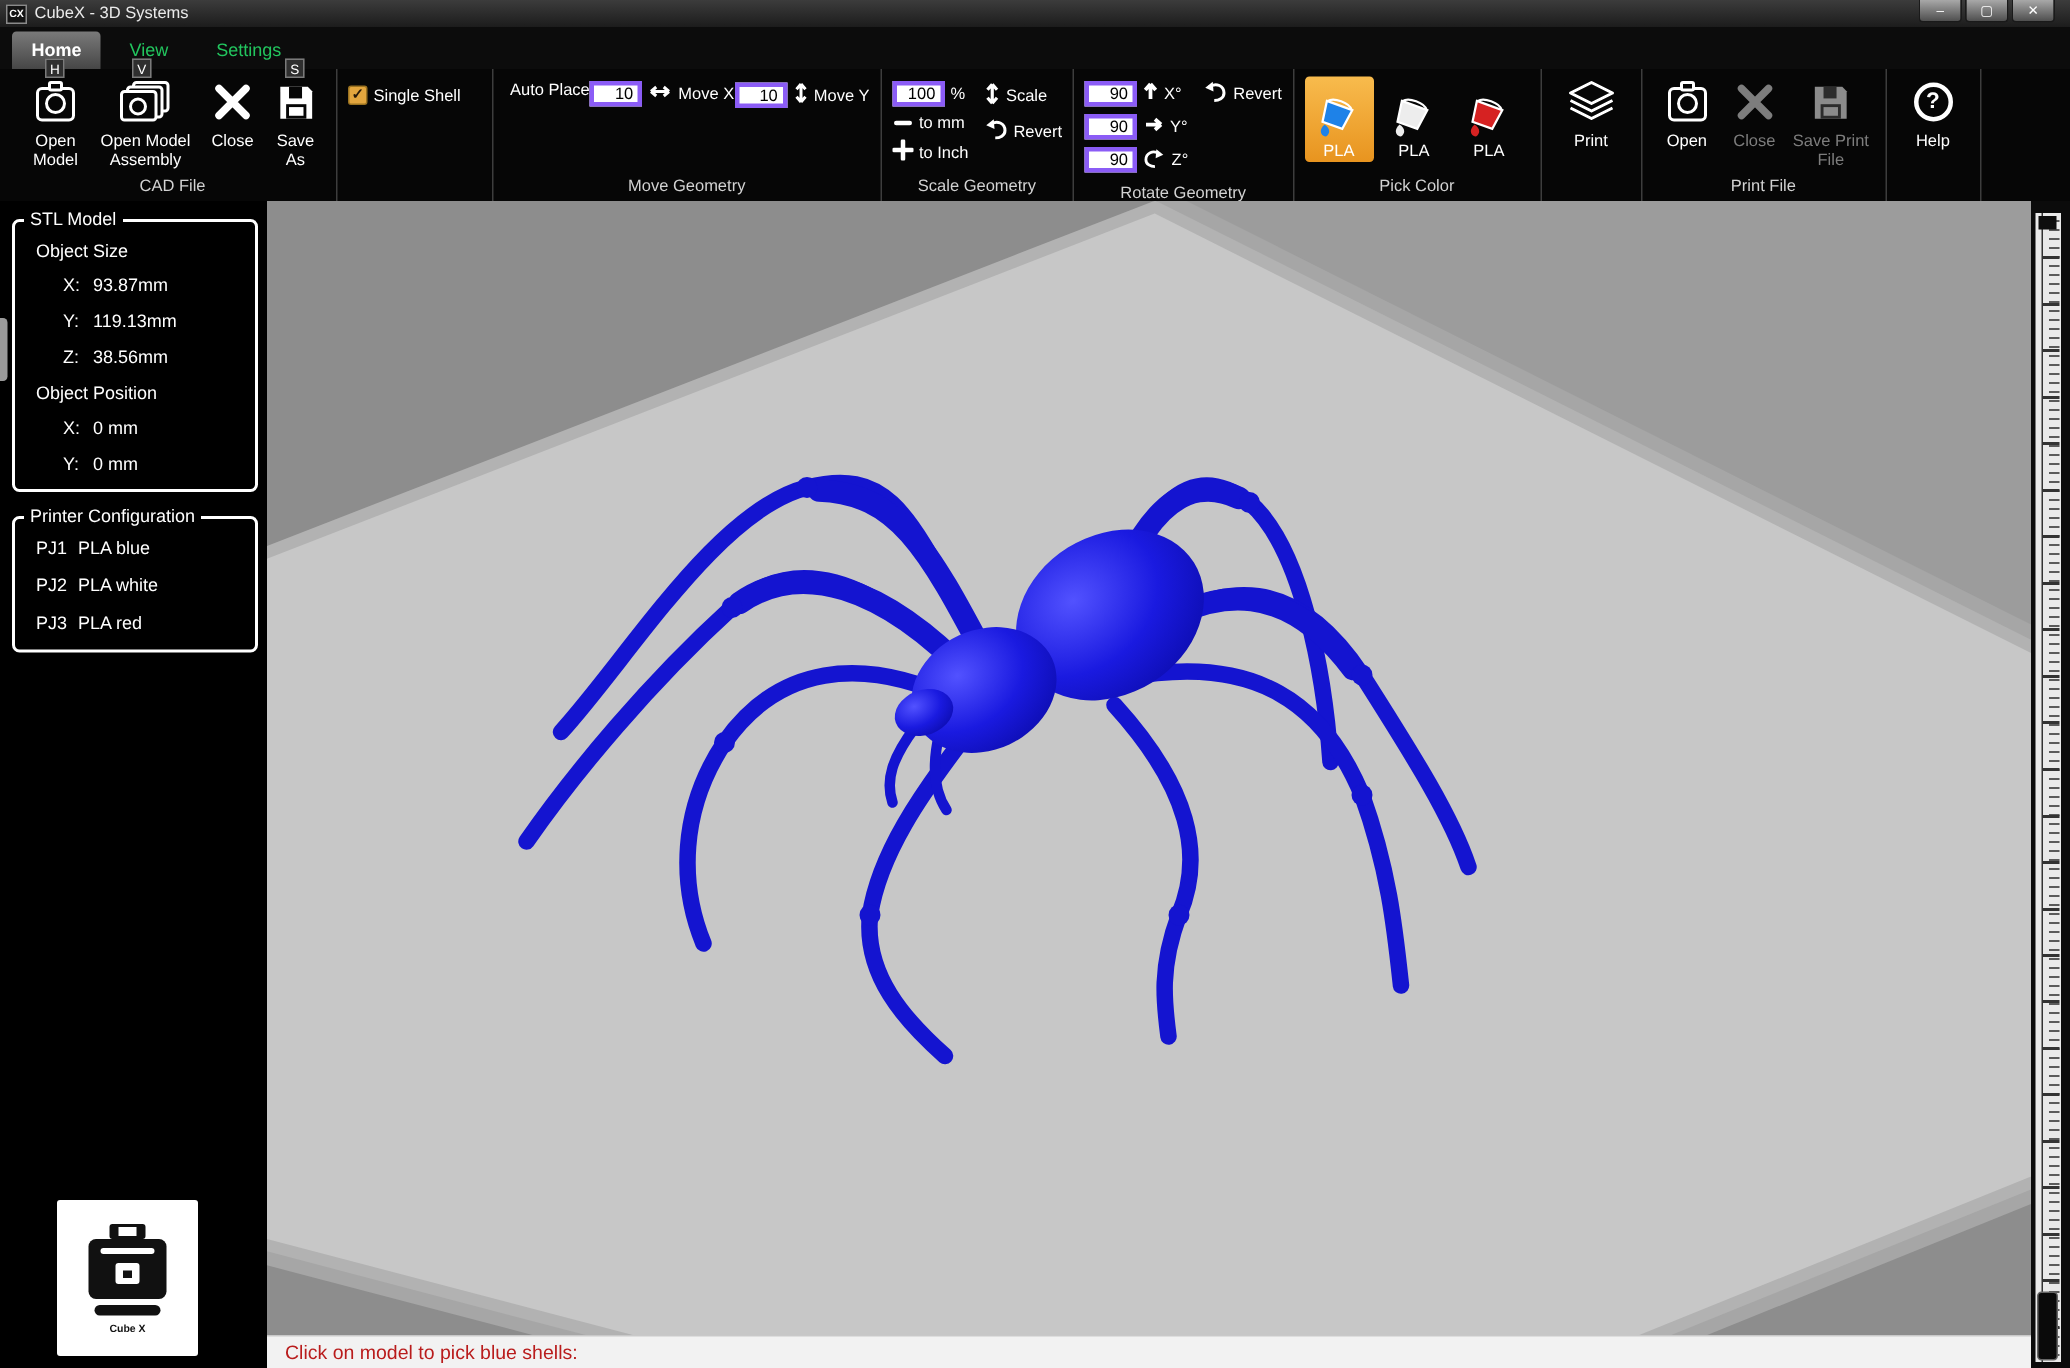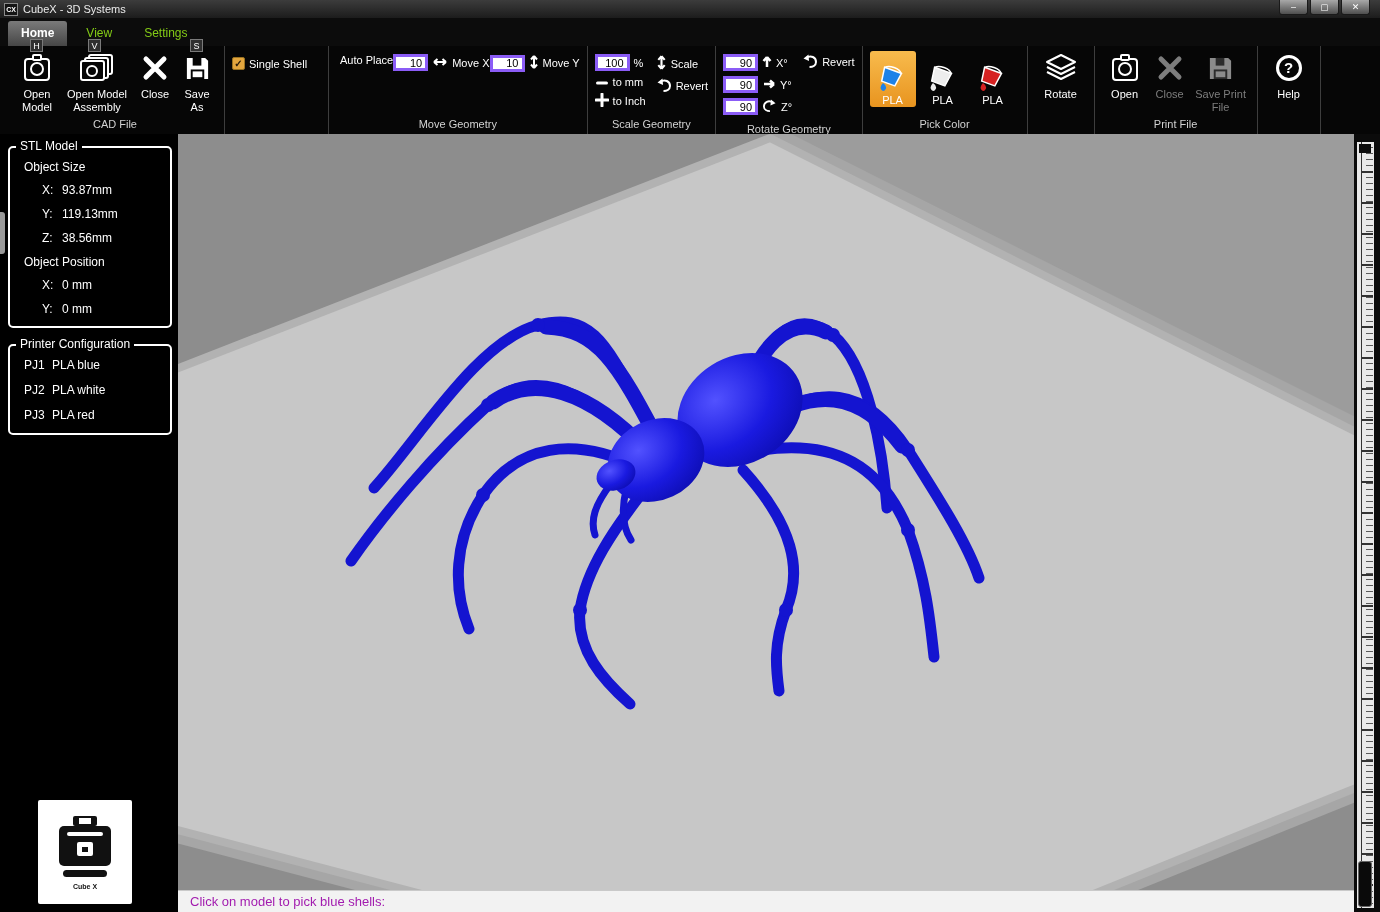--- a/index.html
+++ b/index.html
@@ -8,21 +8,21 @@
 
   
   .titlebar { height:18px; background:linear-gradient(#3c3c3c,#1c1c1c); display:flex; align-items:center; gap:5px; padding:0 4px; }
   .app-icon { width:14px; height:13px; background:#141414; border:1px solid #8a8a8a; color:#fff; font-size:7px; font-weight:bold; display:flex; align-items:center; justify-content:center; }
   .title-text { color:#eaeaea; font-size:11px; }
   .win-controls { margin-left:auto; display:flex; gap:2px; align-self:flex-start; margin-right:6px; }
   .win-btn { width:29px; height:15px; background:linear-gradient(#a8a8a8,#4f4f4f); border:1px solid #1a1a1a; border-top:none; border-radius:0 0 3px 3px; color:#fff; font-size:9px; line-height:1; display:flex; align-items:center; justify-content:center; cursor:default; }
 
   
   .tabs-row { height:28px; background:#0c0c0c; display:flex; align-items:flex-end; padding-left:8px; gap:6px; }
-  .tab { color:#84cc16; font-size:12px; padding:5px 13px 6px; }
+  .tab { color:#22c55e; font-size:12px; padding:5px 13px 6px; }
   .tab.active { background:linear-gradient(#7a7a7a,#464646); color:#fff; border-radius:3px 3px 0 0;font-weight:bold; }
 
   
   .ribbon { position:relative; height:88px; background:#060606; display:flex; align-items:stretch; padding-left:6px; }
   .rgroup { display:flex; flex-direction:column; justify-content:space-between; border-right:1px solid #3d3d3d; padding:3px 7px 0; }
   .rgroup-content { display:flex; align-items:flex-start; }
   .rgroup-label { text-align:center; color:#d2d2d2; font-size:11px; padding:3px 0 4px; }
   .bigbtn { display:flex; flex-direction:column; align-items:center; color:#fff; font-size:11px; line-height:1.2; text-align:center; padding-top:1px; cursor:default; }
   .bigbtn .iconbox { height:36px; display:flex; align-items:center; justify-content:center; margin-bottom:2px; }
   .bigbtn.disabled { color:#7d7d7d; }
@@ -45,21 +45,21 @@
   .srow { display:flex; font-size:12px; margin:0 0 10px 20px; }
   .srow .axis { width:20px; }
   .jetrow { display:flex; font-size:12px; margin:0 0 11px 2px; cursor:default; }
   .jetrow .jet-id { width:28px; }
   .printer-badge { position:absolute; left:38px; bottom:8px; width:94px; height:104px; background:#fff; border-radius:2px; display:flex; flex-direction:column; align-items:center; justify-content:center; }
   .printer-badge .badge-label { color:#111; font-size:7px; font-weight:bold; margin-top:2px; }
 
   
   .viewport { position:relative; flex:1; background:#8d8d8d; overflow:hidden; }
   .scene { position:absolute; left:0; top:0; width:100%; height:756px; display:block; }
-  .statusbar { position:absolute; left:0; right:0; bottom:0; height:22px; background:#f2f2f2; border-top:1px solid #c9c9c9; display:flex; align-items:center; padding-left:12px; font-size:13px; color:#a21caf; }
+  .statusbar { position:absolute; left:0; right:0; bottom:0; height:22px; background:#f2f2f2; border-top:1px solid #c9c9c9; display:flex; align-items:center; padding-left:12px; font-size:13px; color:#b91c1c; }
 
   
   .vslider { position:relative; width:26px; background:#0b0b0b; }
   .vruler { position:absolute; left:3px; right:6px; top:8px; bottom:4px; background:#e9e9e9; }
   .vruler-line { position:absolute; left:4px; top:0; bottom:0; width:1px; background:#333; }
   .vruler-ticks { position:absolute; right:1px; top:0; bottom:0; width:7px;
      background:repeating-linear-gradient(to bottom, transparent 0 5px, #5a5a5a 5px 6px); }
   .vruler-ticks-major { position:absolute; right:1px; top:0; bottom:0; width:11px;
      background:repeating-linear-gradient(to bottom, transparent 0 29px, #333 29px 31px); }
   .vslider-topmark { position:absolute; left:2px; top:2px; width:12px; height:9px; background:#0d0d0d; }
@@ -301,21 +301,21 @@
     <div class="rgroup">
       <div class="rgroup-content">
         <div class="bigbtn" style="width:52px">
           <span class="iconbox">
             <svg width="34" height="30" viewBox="0 0 34 30">
                 <path d="M17 2 L31 9 L17 16 L3 9 Z" fill="none" stroke="#fff" stroke-width="2" stroke-linejoin="round"></path>
                 <path d="M3 14 L17 21 L31 14" fill="none" stroke="#fff" stroke-width="2" stroke-linejoin="round"></path>
                 <path d="M3 19 L17 26 L31 19" fill="none" stroke="#fff" stroke-width="2" stroke-linejoin="round"></path>
               </svg>
           </span>
-          <span>Rotate</span>
+          <span>Print</span>
         </div>
       </div>
       <div class="rgroup-label"></div>
     </div>
 
     <div class="rgroup">
       <div class="rgroup-content">
         <div class="bigbtn" style="width:46px">
           <span class="iconbox">
             <svg width="30" height="30" viewBox="0 0 30 30">

